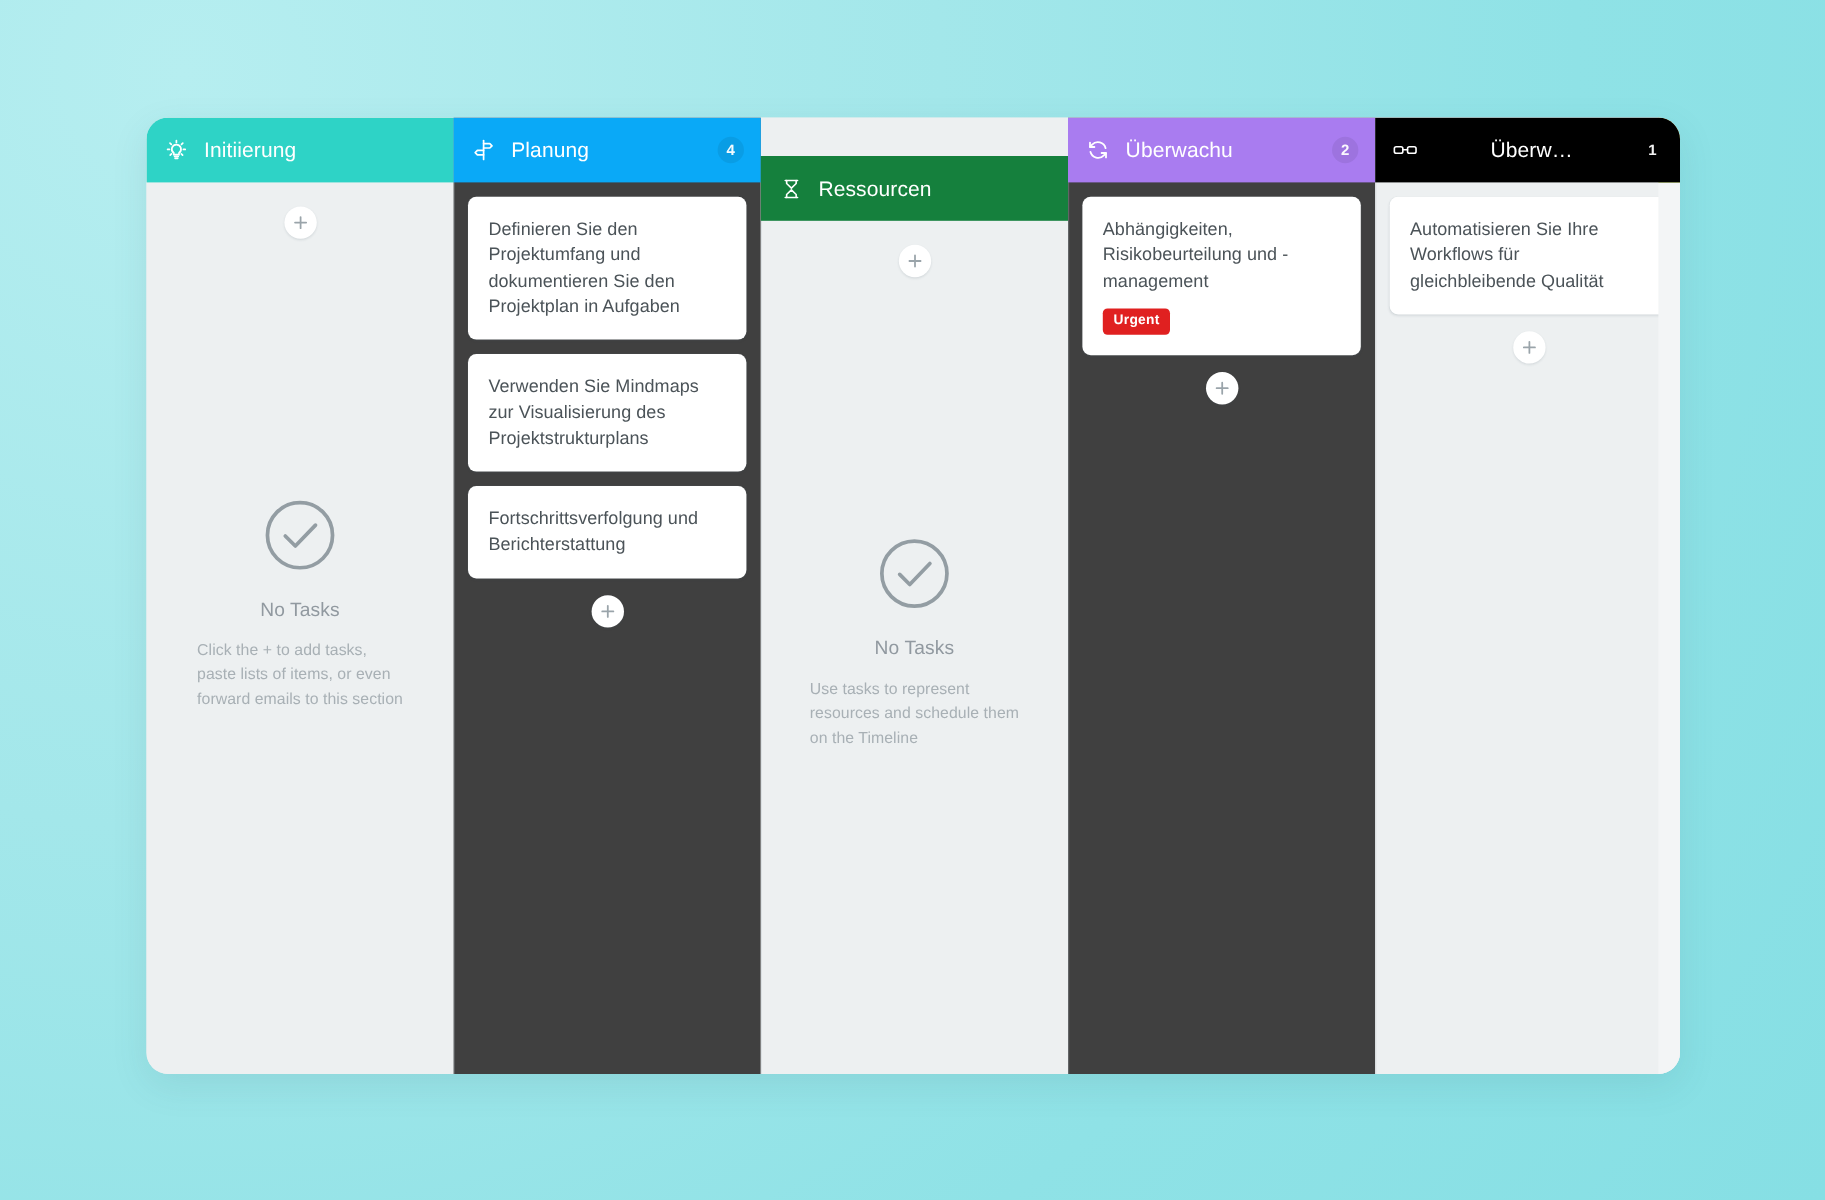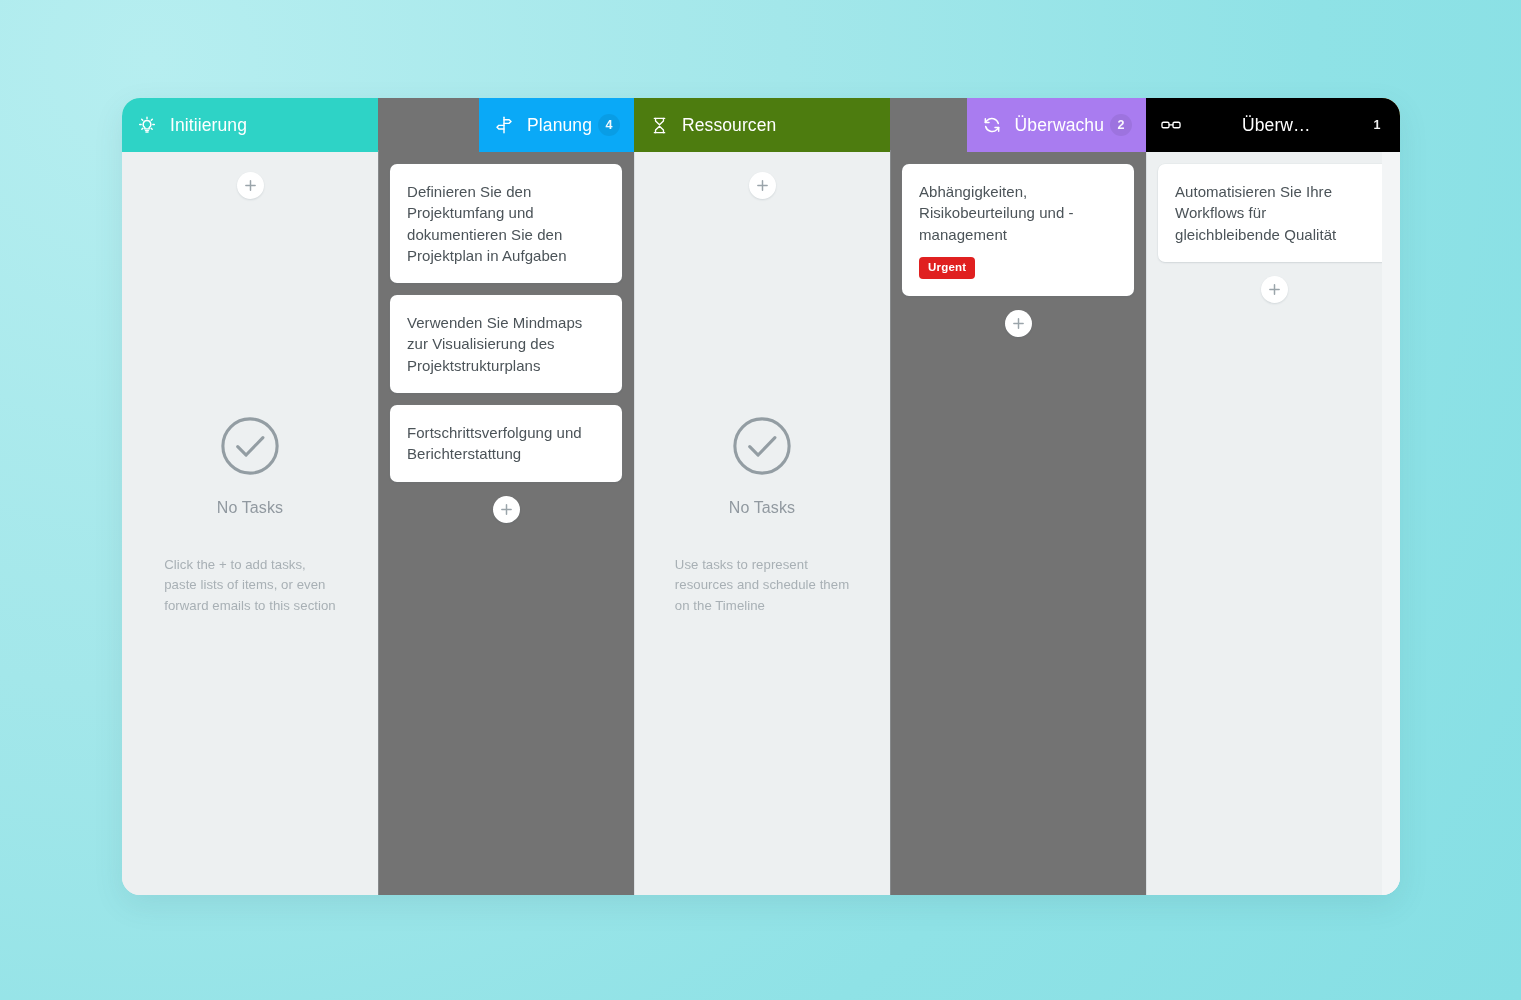--- a/index.html
+++ b/index.html
@@ -36,21 +36,21 @@
 
   .column {
     flex: 0 0 256px;
     width: 256px;
     height: 100%;
     display: flex;
     flex-direction: column;
     position: relative;
   }
   .column.shade-a { background: #edf0f1; }
-  .column.shade-b { background: #737373; align-items: flex-end; }
+  .column.shade-b { background: #404040; }
 
   
   .column + .column::before {
     content: "";
     position: absolute;
     left: 0; top: 52px; bottom: 0;
     width: 1px;
     background: rgba(180, 190, 195, 0.30);
   }
 
@@ -161,21 +161,20 @@
     margin-bottom: 14px;
     letter-spacing: 0.1px;
   }
   .empty-sub {
     font-size: 13.2px;
     line-height: 1.55;
     color: #a8b0b5;
     max-width: 190px;
     white-space: pre-line;
     letter-spacing: 0.05px;
-    margin-top: 24px;
   }
 
   
   #peek-col {
     position: absolute;
     right: 0; top: 0;
     width: 18px;
     height: 100%;
     background: #f3f5f6;
     z-index: 1;
@@ -250,21 +249,21 @@
       </div>
       <div class="add-btn">
         <svg width="13" height="13" viewBox="0 0 14 14" stroke="currentColor" stroke-width="1.6" stroke-linecap="round">
           <path d="M7 2v10M2 7h10"></path>
         </svg>
       </div>
     </div>
   </div>
 
   <div class="column shade-a">
-    <div class="col-header" style="background:#4d7c0f;">
+    <div class="col-header" style="background:#15803d;margin-top:32px;">
       <span class="hdr-icon">
         <svg width="19" height="19" viewBox="0 0 24 24" fill="none" stroke="#ffffff" stroke-width="1.7" stroke-linecap="round" stroke-linejoin="round">
           <path d="M5.5 3h13M5.5 21h13"></path>
           <path d="M7 3v3.2L12 11l5-4.8V3"></path>
           <path d="M7 21v-3.2L12 13l5 4.8V21"></path>
         </svg>
       </span>
       <span class="col-title">Ressourcen</span>
 
     </div>

